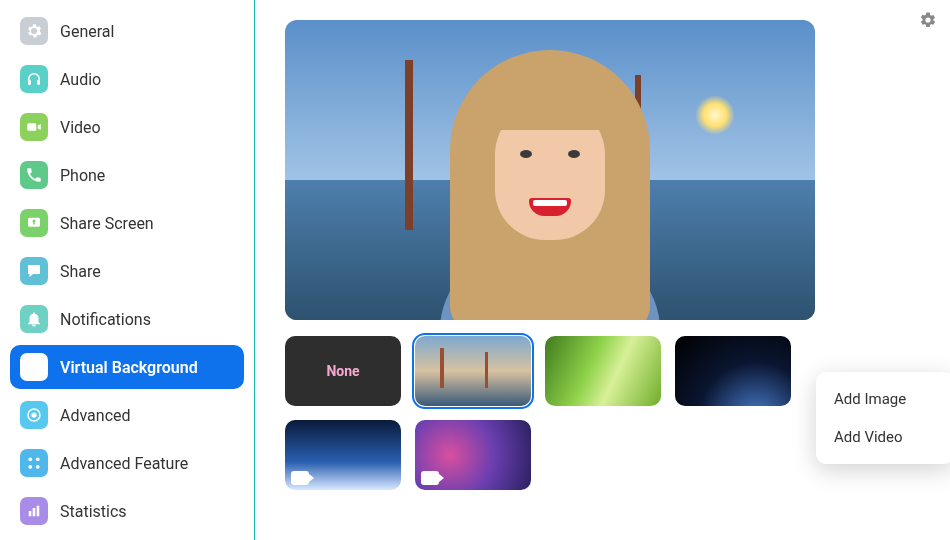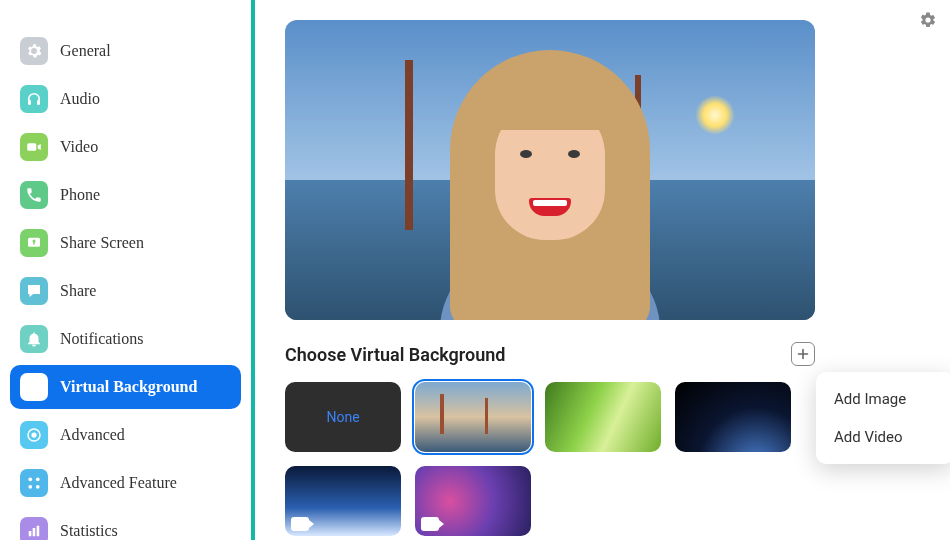--- a/index.html
+++ b/index.html
@@ -1,18 +1,18 @@
 <!DOCTYPE html>
 <html><head>
 <meta charset="utf-8">
 <style>
   * { box-sizing: border-box; margin: 0; padding: 0; }
   html, body { width: 950px; height: 540px; font-family: -apple-system, BlinkMacSystemFont, "Segoe UI", Roboto, sans-serif; background: #f5f5f5; overflow: hidden; }
   .app { display: flex; width: 100%; height: 100%; background: #fff; }
-  .sidebar { width: 255px; border-right: 4px solid #14b8a6; padding: 29px 10px; overflow-y: auto; font-family: Liberation Serif, serif; }
+  .sidebar { width: 255px; border-right: 1px solid #14b8a6; padding: 9px 10px; overflow-y: auto; }
   .sidebar-item { display: flex; align-items: center; padding: 8px 10px; border-radius: 10px; margin-bottom: 4px; cursor: pointer; font-size: 16px; color: #333; }
   .sidebar-item.active { background: #0e72ed; color: #fff; font-weight: 600; }
   .sidebar-icon { width: 28px; height: 28px; border-radius: 7px; display: flex; align-items: center; justify-content: center; margin-right: 12px; flex-shrink: 0; }
   .sidebar-item.active .sidebar-icon { background: #fff; }
   .main { flex: 1; padding: 20px 30px 0 30px; position: relative; overflow: hidden; }
   .gear-btn { position: absolute; top: 8px; right: 10px; width: 24px; height: 24px; cursor: pointer; display:flex; align-items:center; justify-content:center; }
   .preview { width: 530px; height: 300px; border-radius: 12px; overflow: hidden; position: relative; background: linear-gradient(to bottom, #5a8fc9 0%, #a3c5e6 55%, #3a5a7a 100%); }
   .preview .sun { position:absolute; right:80px; top:75px; width:40px; height:40px; border-radius:50%; background: radial-gradient(circle,#fff8d0 0%,#ffe070 40%, rgba(255,200,80,0) 70%); }
   .preview .water { position:absolute; left:0; right:0; top:160px; bottom:0; background: linear-gradient(to bottom,#4d7fad 0%, #2e5270 100%); }
   .preview .tower { position:absolute; width:8px; background:#7b3f2a; top:40px; height:170px; }
@@ -24,21 +24,21 @@
   .person .bangs { position:absolute; left:65px; top:25px; width:130px; height:55px; background:#caa36c; border-radius:60px 60px 20px 20px; }
   .person .eye { position:absolute; top:100px; width:12px; height:8px; background:#3a3a3a; border-radius:50%; }
   .person .eye.l { left:100px; } .person .eye.r { left:148px; }
   .person .mouth { position:absolute; top:148px; left:109px; width:42px; height:18px; background:#d9202e; border-radius:4px 4px 21px 21px; }
   .person .teeth { position:absolute; top:150px; left:113px; width:34px; height:6px; background:#fff; border-radius:2px; }
   .person .shirt { position:absolute; top:200px; left:20px; right:20px; bottom:0; background:#6e93c0; border-radius:80px 80px 0 0; }
   .section-title { margin-top: 22px; font-size: 18px; font-weight: 600; color:#222; display:flex; align-items:center; justify-content:space-between; width:530px; }
   .add-btn { width:24px; height:24px; border:1.5px solid #888; border-radius:6px; display:flex; align-items:center; justify-content:center; cursor:pointer; font-size:16px; color:#555; }
   .thumbs { display:flex; flex-wrap:wrap; gap:14px; margin-top:16px; width:560px; }
   .thumb { width:116px; height:70px; border-radius:10px; position:relative; cursor:pointer; overflow:hidden; display:flex; align-items:center; justify-content:center; }
-  .thumb.none { background:#2e2e2e; color:#3b82f6; font-size:14px; }
+  .thumb.none { background:#2e2e2e; color:#f9a8d4; font-size:14px;font-weight:bold; }
   .thumb.selected { outline:2px solid #0e72ed; outline-offset:1px; }
   .thumb .vid-badge { position:absolute; left:6px; bottom:5px; width:18px; height:14px; background:#fff; border-radius:3px; }
   .thumb .vid-badge::after { content:""; position:absolute; right:-5px; top:3px; width:0; height:0; border-left:5px solid #fff; border-top:4px solid transparent; border-bottom:4px solid transparent; }
   
   .bg-bridge { background: linear-gradient(to bottom,#7da9d0 0%, #d8c2a0 50%, #3a5a7a 100%); position:relative; }
   .bg-bridge::before { content:""; position:absolute; left:25px; top:12px; width:4px; height:40px; background:#9a4e32; }
   .bg-bridge::after { content:""; position:absolute; left:70px; top:16px; width:3px; height:36px; background:#9a4e32; }
   .bg-grass { background: linear-gradient(115deg,#3f7a1e 0%, #8fd24a 40%, #d8f098 60%, #6fae2a 100%); }
   .bg-space1 { background: radial-gradient(circle at 70% 120%, #4a7fd0 0%, #0a1530 50%, #000 100%); }
   .bg-space2 { background: linear-gradient(to bottom, #0a1a3a 0%, #2a5fb0 60%, #d8e8ff 100%); }
@@ -172,28 +172,20 @@
         <div class="hair"></div>
         <div class="face"></div>
         <div class="bangs"></div>
         <div class="eye l"></div>
           <div class="eye r"></div>
         <div class="mouth"></div>
           <div class="teeth"></div>
       </div>
     </div>
 
-    <div class="section-title">
-      <span>Choose Virtual Background</span>
-      <div class="add-btn">
-        <svg width="12" height="12" viewBox="0 0 12 12">
-            <path stroke="#666" stroke-width="1.6" stroke-linecap="round" d="M6 1.5v9M1.5 6h9"></path>
-          </svg>
-      </div>
-    </div>
 
     <div class="thumbs" id="thumbs">
         <div class="thumb none">
           <span>None</span>
         </div>
         <div class="thumb bg-bridge selected"></div>
         <div class="thumb bg-grass"></div>
         <div class="thumb bg-space1"></div>
         <div class="thumb bg-space2">
           <div class="vid-badge"></div>

